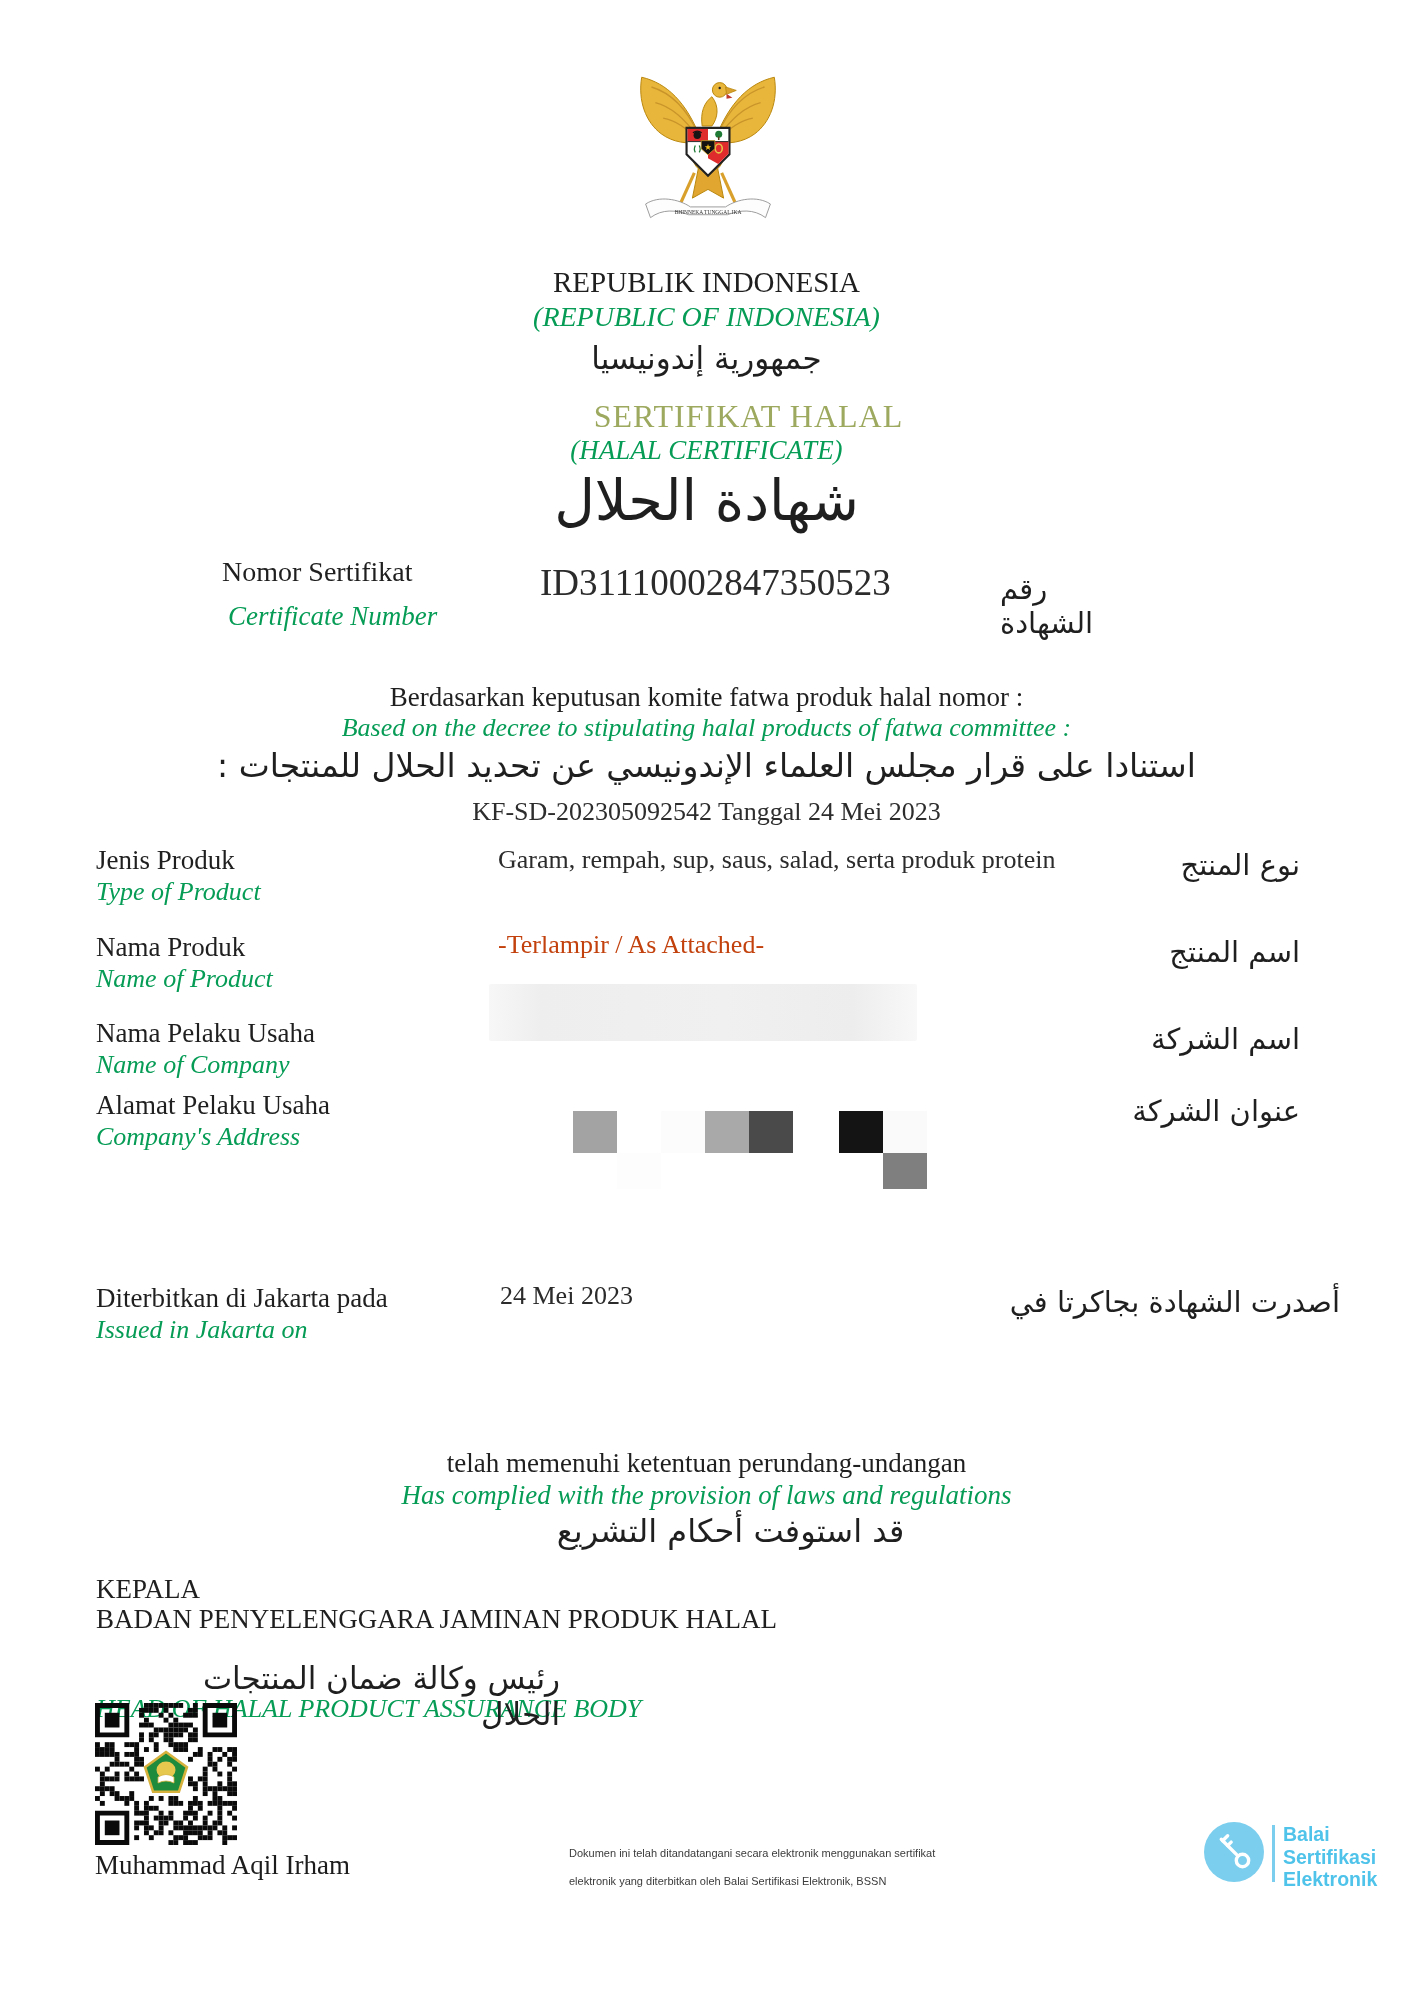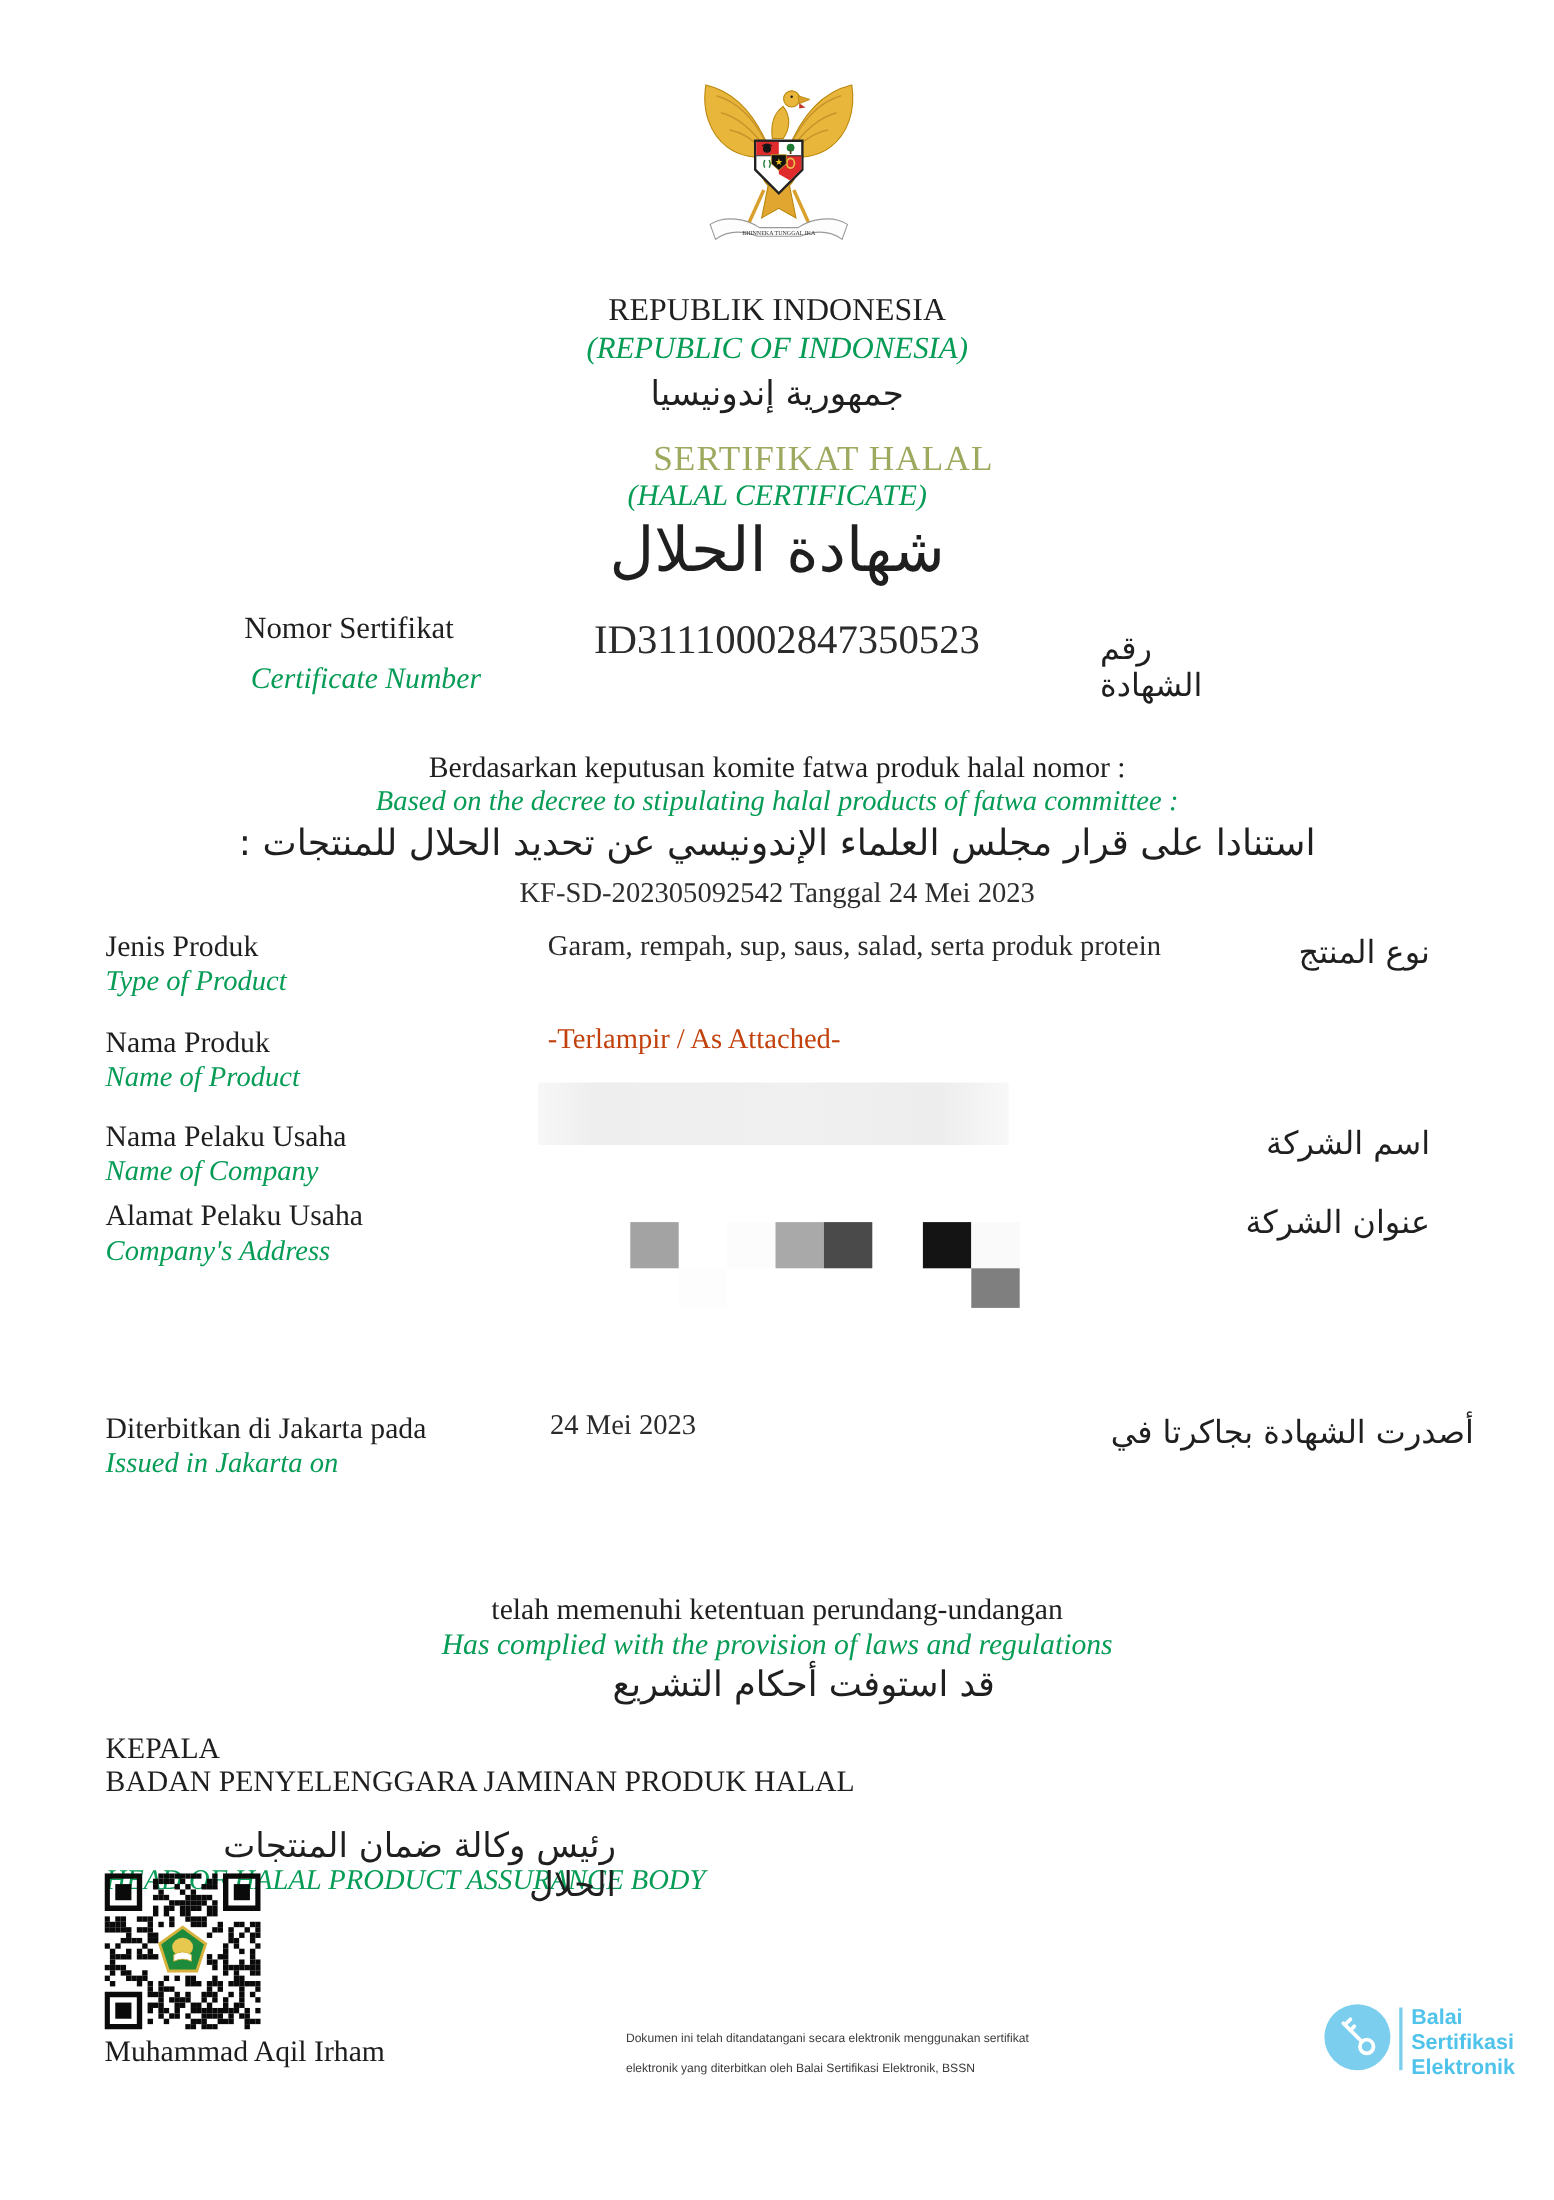--- a/index.html
+++ b/index.html
@@ -104,20 +104,21 @@
   <div class="c sans" style="top:797px;font-size:26px;color:#2d2d2d;">KF-SD-202305092542 Tanggal 24 Mei 2023</div>
 
   <div class="abs serif" style="left:96px;top:845px;font-size:27px;">Jenis Produk</div>
   <div class="abs green" style="left:96px;top:877px;font-size:26px;">Type of Product</div>
   <div class="abs sans" style="left:498px;top:843px;width:580px;font-size:26px;line-height:33px;color:#2b2b2b;">Garam, rempah, sup, saus, salad, serta produk protein</div>
   <div class="abs ar" style="left:900px;top:848px;width:400px;font-size:29px;">نوع المنتج</div>
 
   <div class="abs serif" style="left:96px;top:932px;font-size:27px;">Nama Produk</div>
   <div class="abs green" style="left:96px;top:964px;font-size:26px;">Name of Product</div>
   <div class="abs sans" style="left:498px;top:930px;font-size:26px;color:#c2410c;">-Terlampir / As Attached-</div>
+  <div class="abs ar" style="left:900px;top:935px;width:400px;font-size:29px;">اسم المنتج</div>
 
   <div class="abs serif" style="left:96px;top:1018px;font-size:27px;">Nama Pelaku Usaha</div>
   <div class="abs green" style="left:96px;top:1050px;font-size:26px;">Name of Company</div>
   <div class="abs redact-name" style="left:489px;top:984px;width:428px;height:57px;"></div>
   <div class="abs ar" style="left:900px;top:1022px;width:400px;font-size:29px;">اسم الشركة</div>
 
   <div class="abs serif" style="left:96px;top:1090px;font-size:27px;">Alamat Pelaku Usaha</div>
   <div class="abs green" style="left:96px;top:1122px;font-size:26px;">Company's Address</div>
   <div>
     <div class="px" style="left:573px;top:1111px;background:#a3a3a3;"></div>

